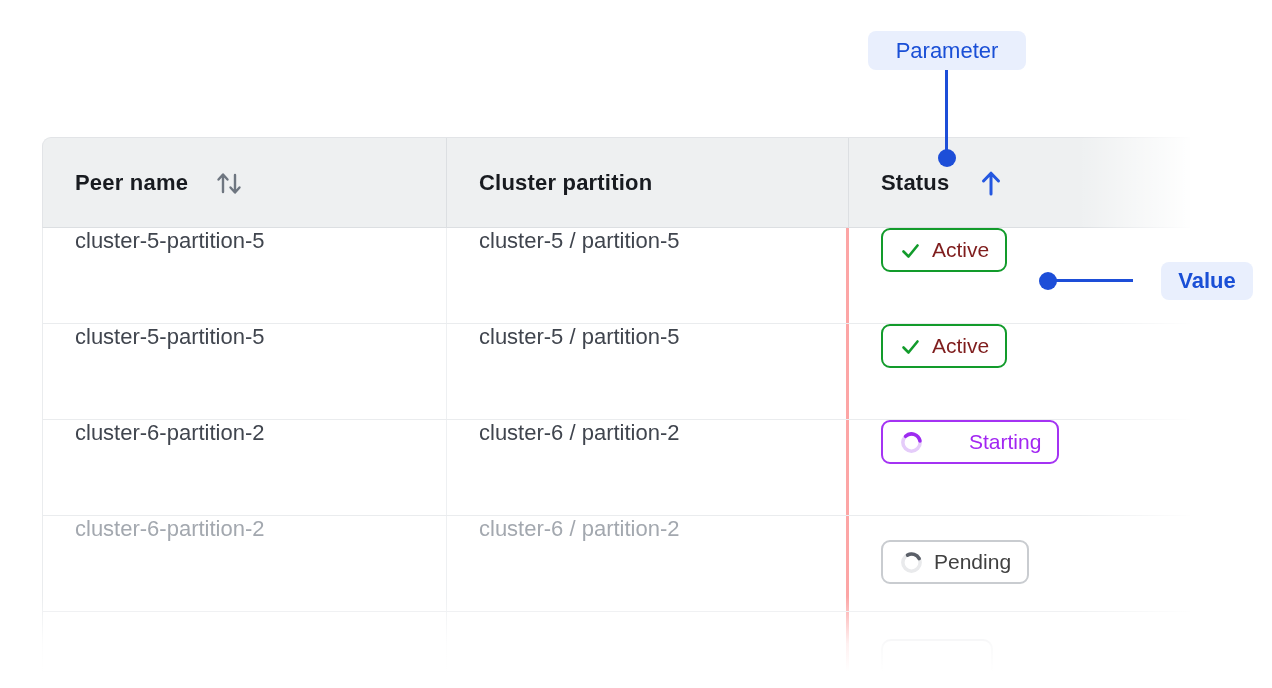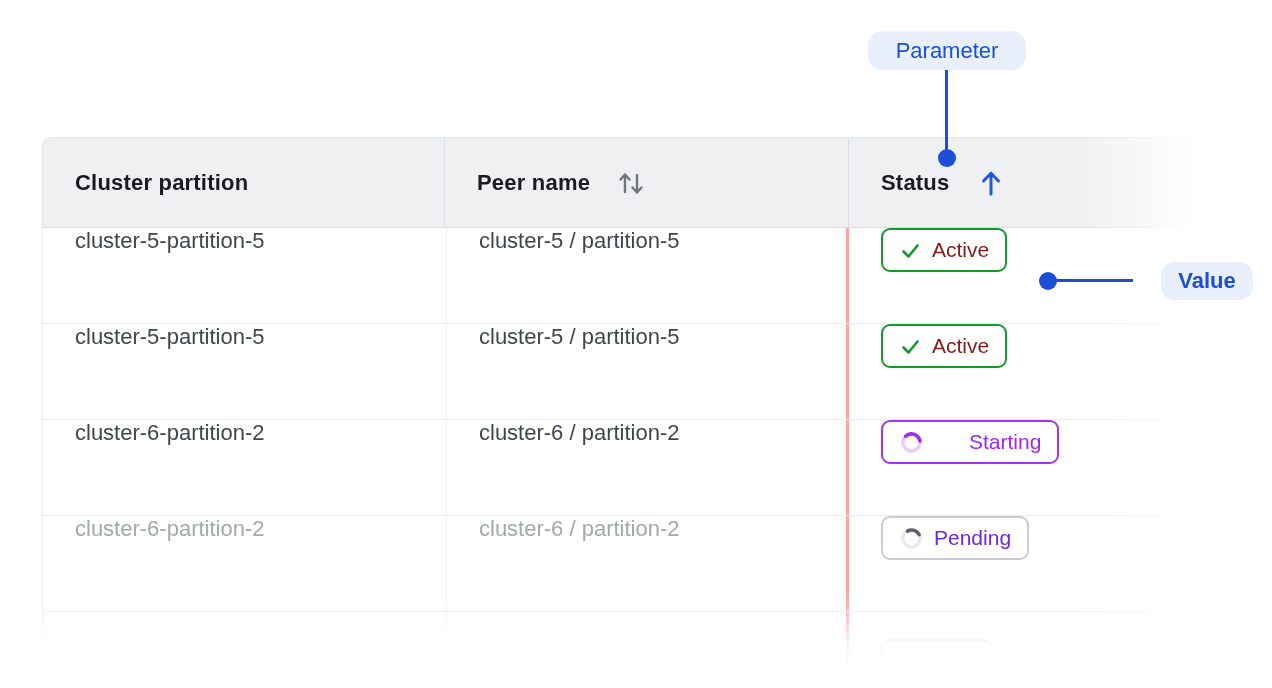--- a/index.html
+++ b/index.html
@@ -28,64 +28,64 @@
   .td-3 { flex:1; }
   .tr--muted .td { color:#a3a8af; }
   .tr--ghost { height:76px; border-bottom:none; }
 
   
   .badge { display:inline-flex; align-items:center; gap:10px; height:44px;
            padding:0 16px; border:2px solid; border-radius:9px;
            font-size:21px; font-weight:500; background:#fff; }
   .badge--active   { border-color:#129b2b; color:#7f1d1d; }
   .badge--starting { border-color:#a433f3; color:#a226f2;gap:45px; }
-  .badge--pending  { border-color:#c9ccd0; color:#6d28d9; }
+  .badge--pending  { border-color:#c9ccd0; color:#404040;margin-top:24px; }
   .badge--ghost    { width:112px; height:60px; border:2px solid #d9dbdf;
                      border-radius:10px; margin-top:27px; background:transparent; }
 
   
   .fade-right { position:absolute; left:1078px; top:0; width:194px; height:688px;
                 background:linear-gradient(to right, rgba(255,255,255,0), #fff 60%);
                 z-index:2; pointer-events:none; }
   .fade-bottom { position:absolute; left:0; top:596px; width:1272px; height:92px;
                  background:linear-gradient(to bottom, rgba(255,255,255,0),
                             rgba(255,255,255,.85) 52%, #fff 82%);
                  z-index:2; pointer-events:none; }
 
   
   .ann { position:absolute; z-index:3; }
   .ann-badge { display:flex; align-items:center; justify-content:center;
                background:#e9effd; color:#1a4fd6; font-size:22px; font-weight:500;
-               border-radius:14px; }
+               border-radius:8px; }
   .param-badge { left:868px; top:31px; width:158px; height:39px; }
   .value-badge { left:1161px; top:262px; width:92px; height:38px;font-weight:bold; }
   .param-line { left:945px; top:70px; width:3px; height:80px; background:#1d4ed8; }
   .param-dot  { left:938px; top:149px; width:18px; height:18px; border-radius:50%; background:#1d4ed8; }
   .value-line { left:1048px; top:279px; width:85px; height:3px; background:#1d4ed8; }
   .value-dot  { left:1039px; top:272px; width:18px; height:18px; border-radius:50%; background:#1d4ed8; }
 </style>
 </head>
 <body>
 
 <div class="stage">
 
   <div class="table">
 
     <div class="thead">
-      <div class="th th-2">
-        <span>Cluster partition</span>
-      </div>
       <div class="th th-1">
         <span>Peer name</span>
         <span class="sort-updown">
           <svg width="30" height="34" viewBox="0 0 30 34" fill="none">
             <path d="M9 26 V9 M4.5 13.5 L9 8.5 L13.5 13.5" stroke="#6e7680" stroke-width="2.4" stroke-linecap="round" stroke-linejoin="round"></path>
             <path d="M21 9 V26 M16.5 21.5 L21 26.5 L25.5 21.5" stroke="#6e7680" stroke-width="2.4" stroke-linecap="round" stroke-linejoin="round"></path>
           </svg>
         </span>
+      </div>
+      <div class="th th-2">
+        <span>Cluster partition</span>
       </div>
       <div class="th th-3">
         <span>Status</span>
         <span class="sort-asc">
           <svg width="24" height="30" viewBox="0 0 24 30" fill="none">
             <path d="M12 26 V6 M4.5 13 L12 5.2 L19.5 13" stroke="#2457e0" stroke-width="3" stroke-linecap="round" stroke-linejoin="round"></path>
           </svg>
         </span>
       </div>
     </div>

